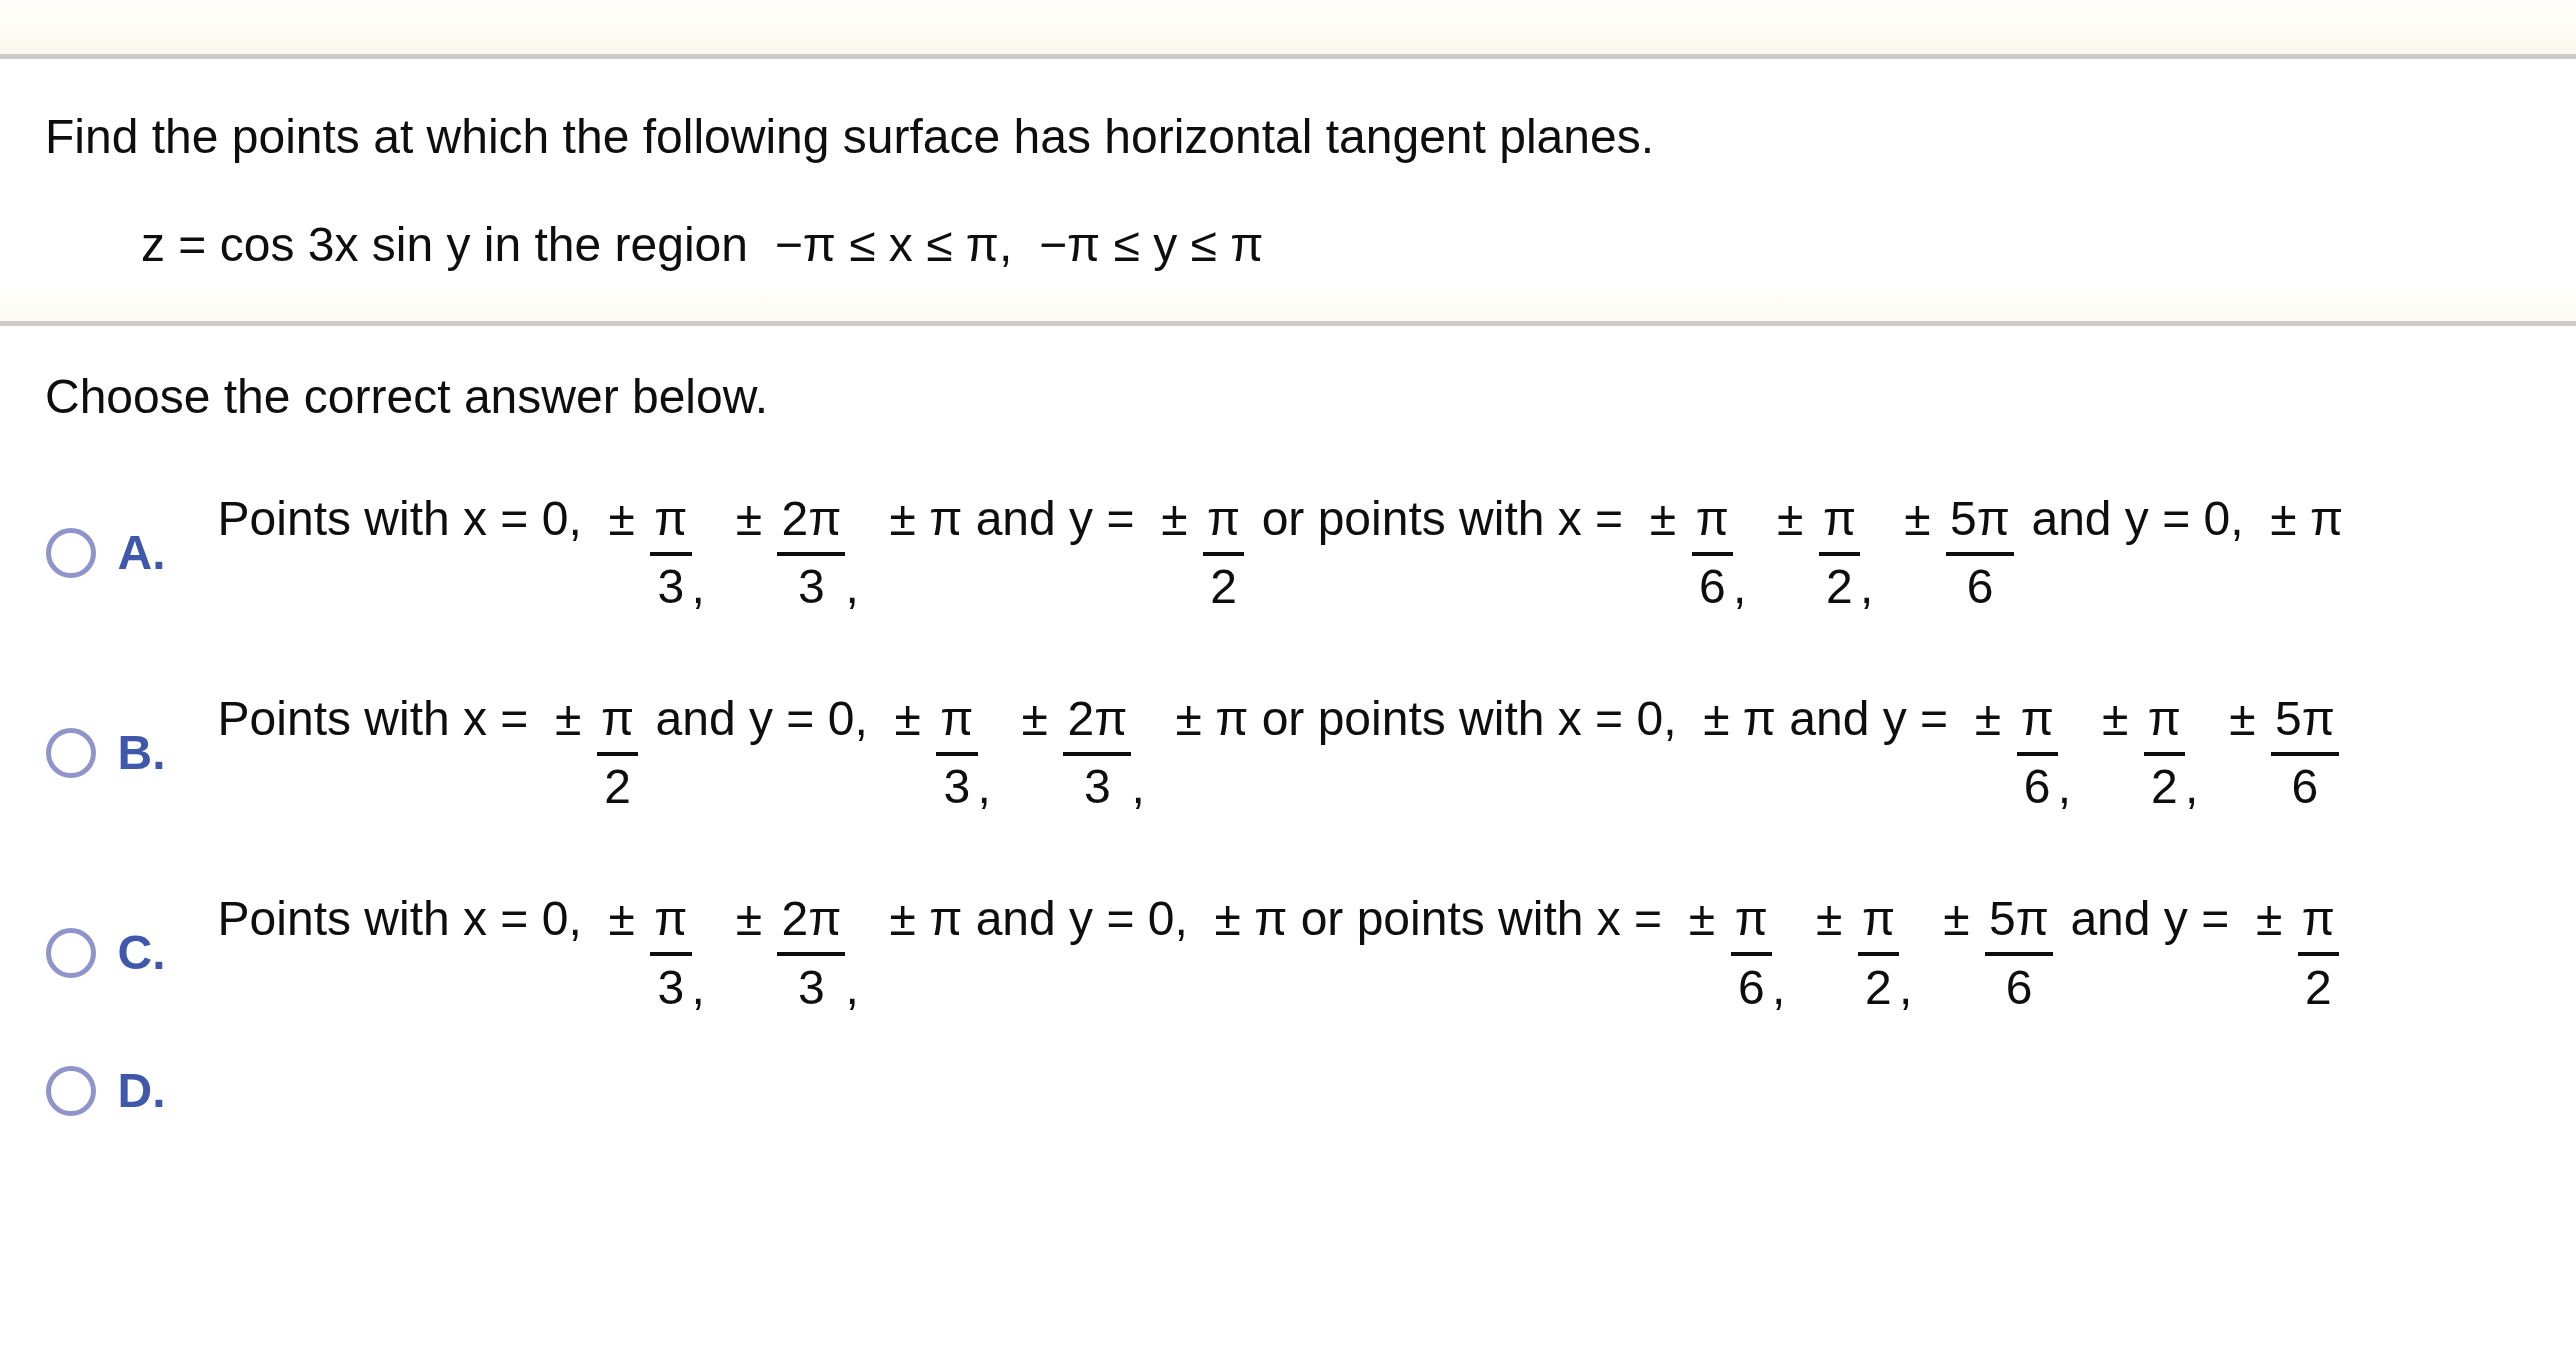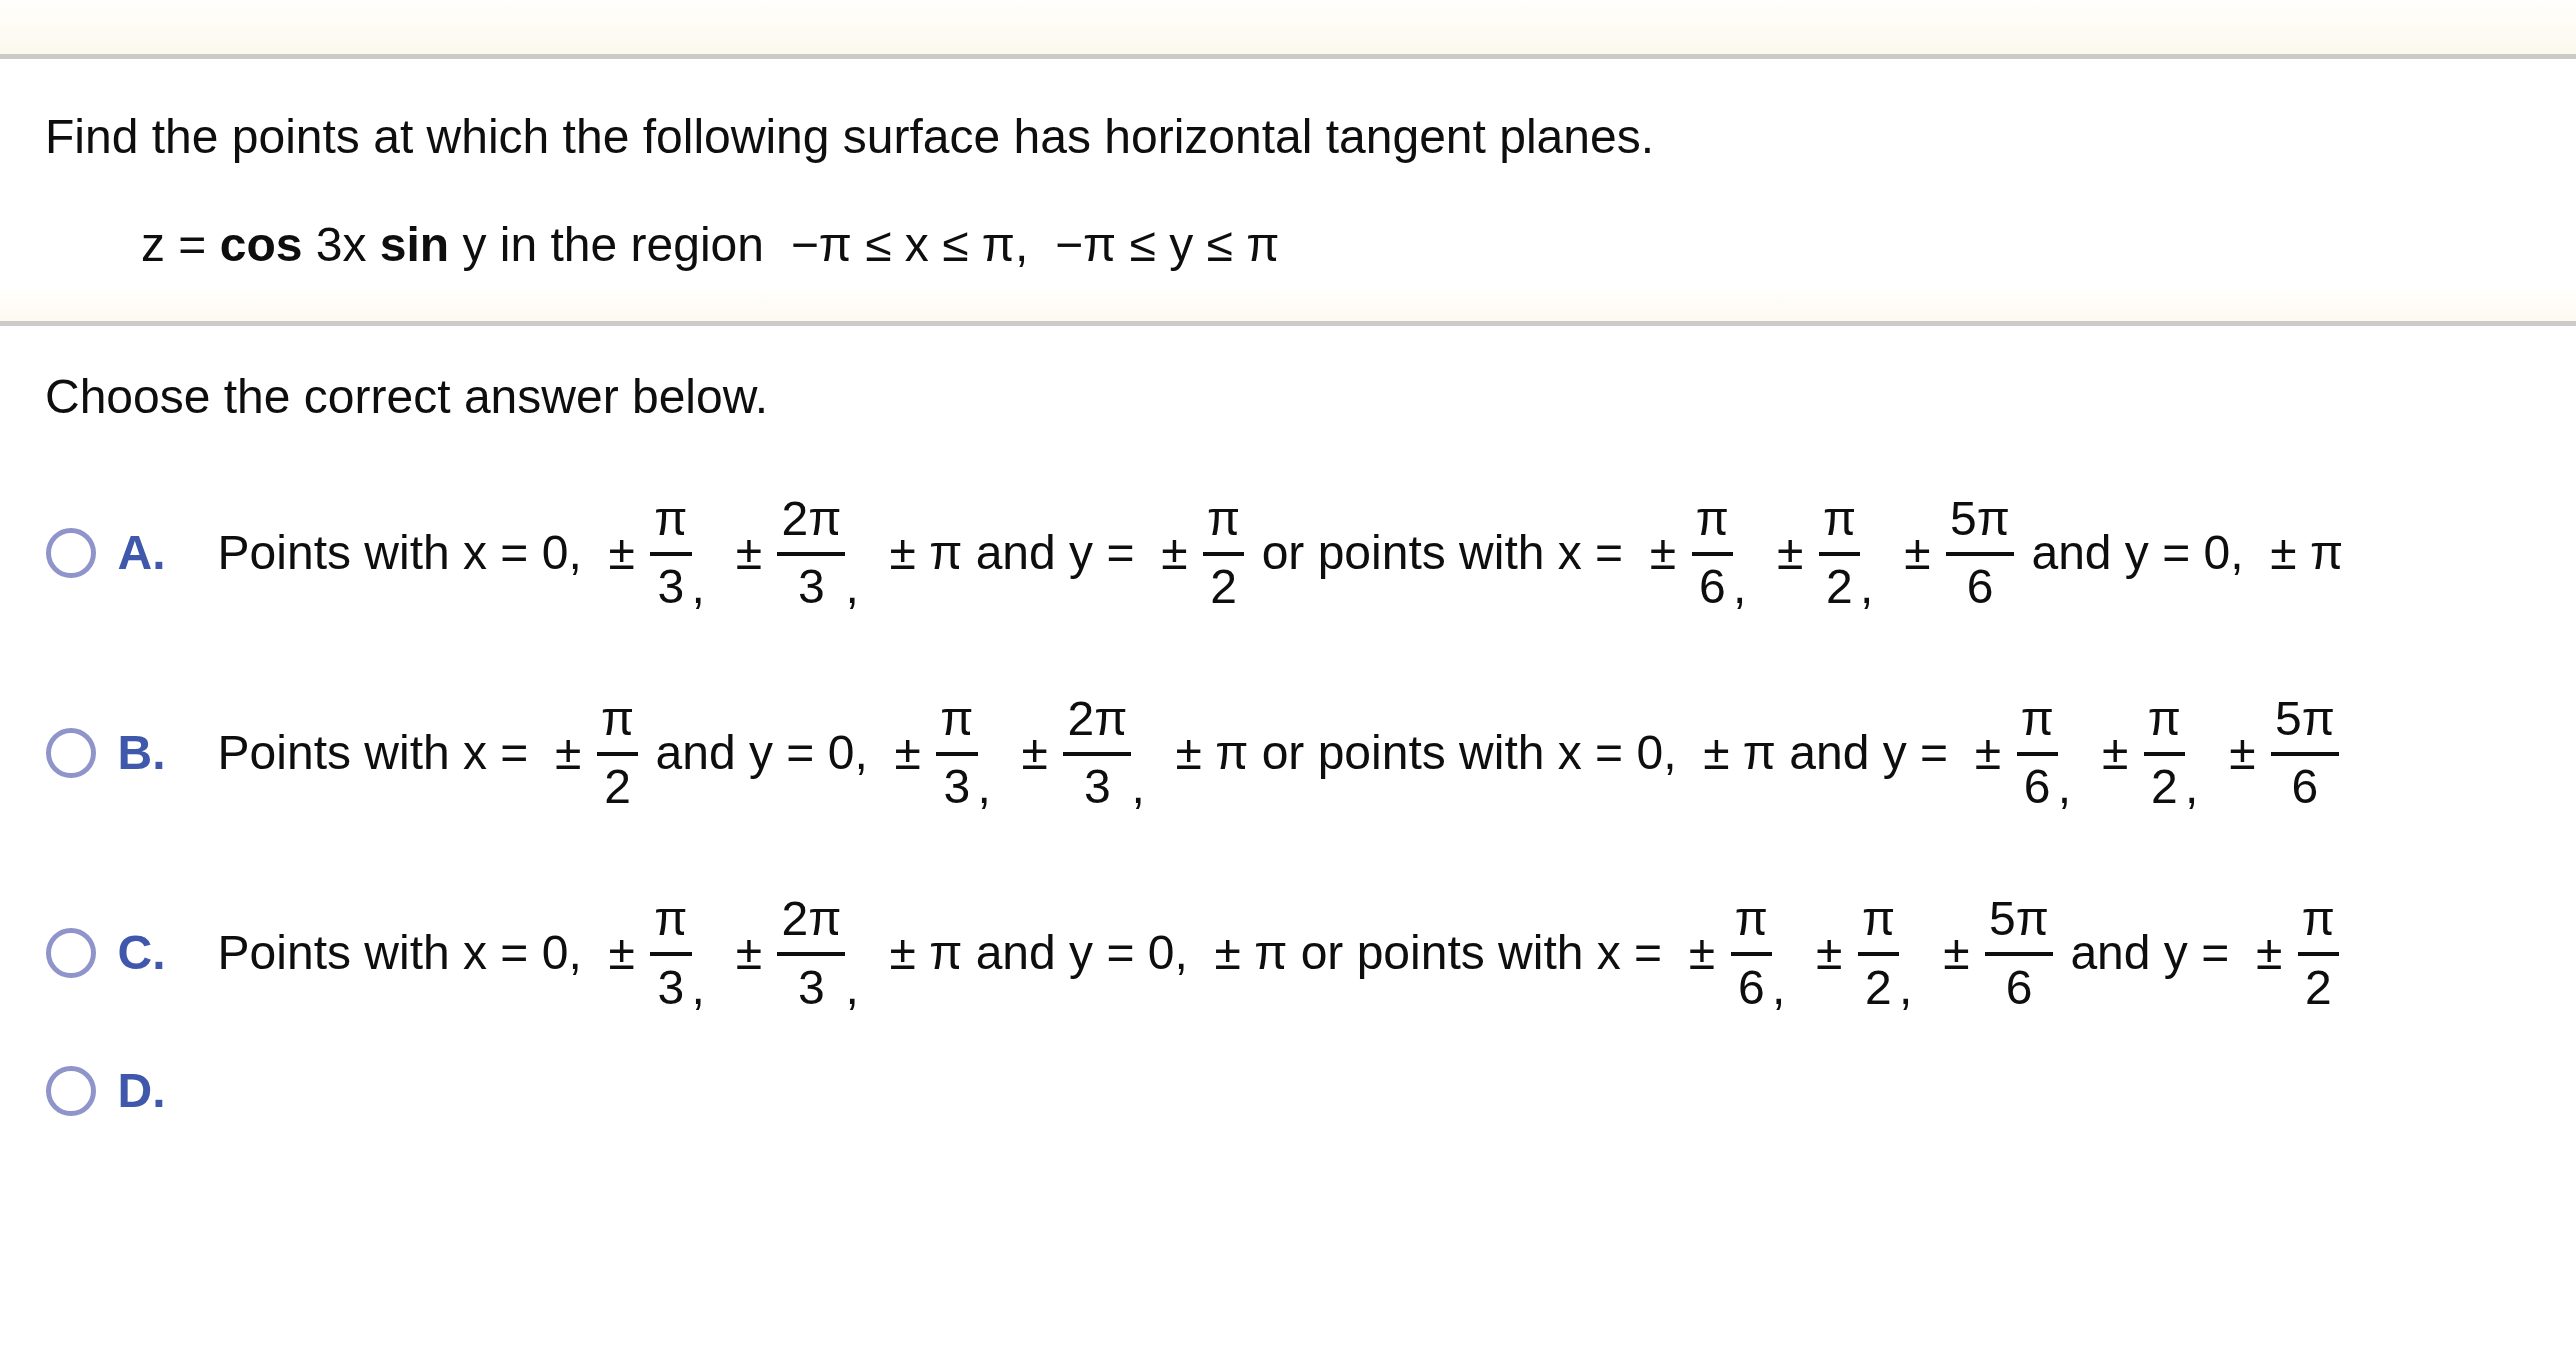--- a/index.html
+++ b/index.html
@@ -21,21 +21,21 @@
     border-bottom: 5.2px solid #cccbc7;
     background: linear-gradient(180deg, #ffffff 0%, #ffffff 86%, #fcfaf0 100%);
   }
   .prompt { line-height: 1.15; }
   .formula {
     margin-top: 53px;
     padding-left: 96px;
     white-space: pre-wrap;
     line-height: 1.15;
   }
-  .formula b { font-weight: bold; text-align: center; }
+  .formula b { font-weight: normal; text-align: center; }
   .instruction { margin: 43px 0 0 45px; line-height: 1.15; }
   .options { margin-top: 69px; padding-left: 46px; }
   .option {
     display: flex;
     align-items: center;
     margin-bottom: 81px;
   }
   .option.gap-sm { margin-bottom: 53px; }
   .option.gap-none { margin-bottom: 0; }
   .radio {
@@ -50,21 +50,20 @@
   .letter {
     flex: none;
     min-width: 73px;
     font-weight: bold;
     color: var(--option-letter, #3f58ab);
     margin-right: 27px;
     line-height: 1;
   }
   .content {
     display: flex;
-    align-items: center;
     white-space: pre;
   }
   .content span { line-height: 1.05; white-space: pre; }
   .fgroup {
     display: inline-flex;
     align-items: flex-end;
     margin: 0 4.1px 0 2.1px;
   }
   .frac { display: inline-flex; flex-direction: column; align-items: center; }
   .num, .den { line-height: 1; padding: 0 4.1px; }

